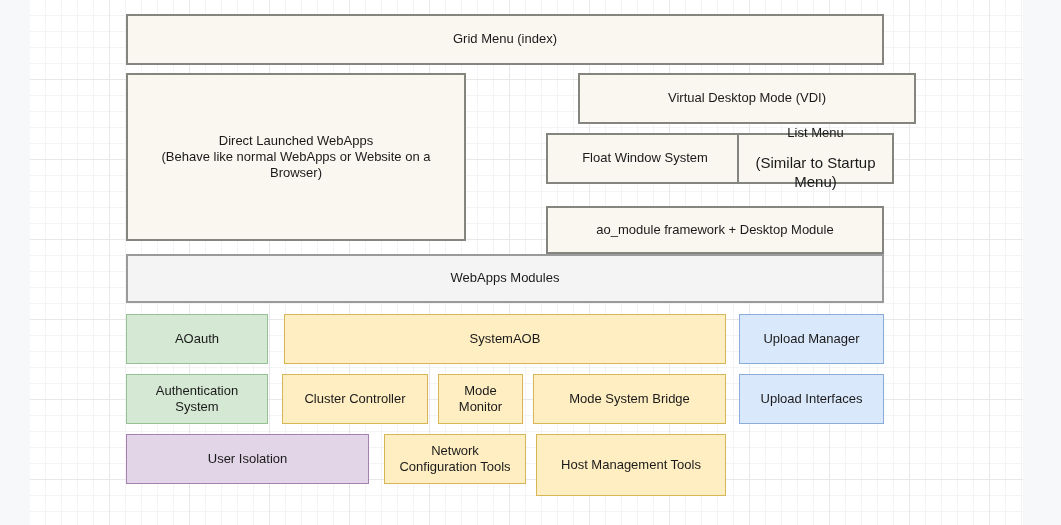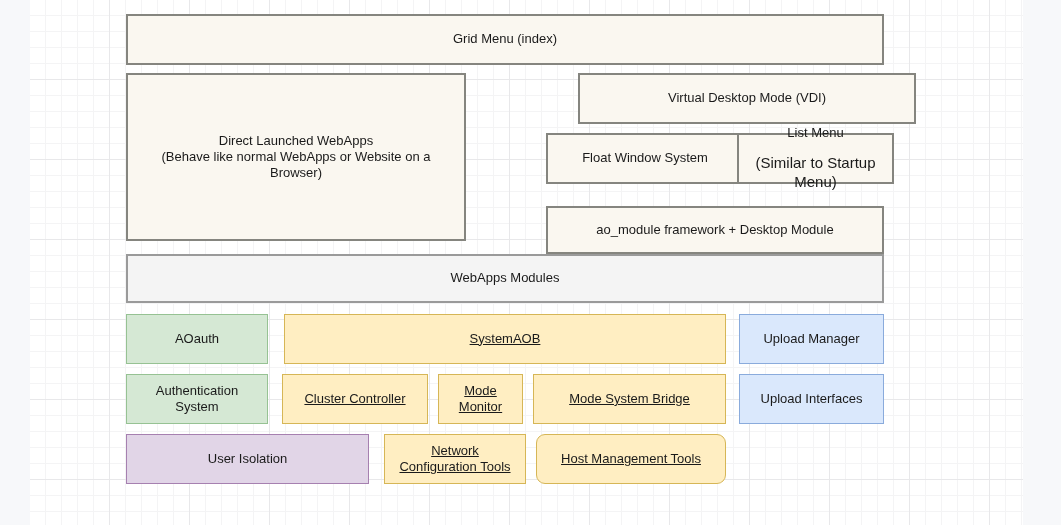--- a/index.html
+++ b/index.html
@@ -49,21 +49,21 @@
     font-size: 13px;
     padding: 2px 6px;
   }
   .node .lbl { display: block; }
   .node .sub { display: block; font-size: 15px; margin-top: 13px; }
 
   
   .cream  { background: #faf7f0; border: 2px solid #85857f; }
   .grey   { background: #f4f4f4; border: 2px solid #9a9a9a; }
   .green  { background: #d5e8d4; border: 1.5px solid #96c293; }
-  .yellow { background: #ffeec2; border: 1.5px solid #d6b656; text-decoration: underline; }
+  .yellow { background: #ffeec2; border: 1.5px solid #d6b656; }
   .blue   { background: #dae8fc; border: 1.5px solid #8aabdc; }
   .purple { background: #e1d5e7; border: 1.5px solid #a680b0; }
 
   .multiline { flex-direction: column; }
 </style>
 </head>
 <body>
 
 <div id="canvas">
 
@@ -133,17 +133,17 @@
 
   <div class="node purple" style="left:96px; top:434px; width:243px; height:50px;">
     <span class="lbl">User Isolation</span>
   </div>
 
   <div class="node yellow multiline" style="left:354px; top:434px; width:142px; height:50px;">
     <span class="lbl">Network</span>
     <span class="lbl">Configuration Tools</span>
   </div>
 
-  <div class="node yellow" style="left:506px; top:434px; width:190px; height:50px;border-radius:9px;">
+  <div class="node yellow" style="left:506px; top:434px; width:190px; height:62px;">
     <span class="lbl">Host Management Tools</span>
   </div>
 
 </div>
 
 </body></html>

